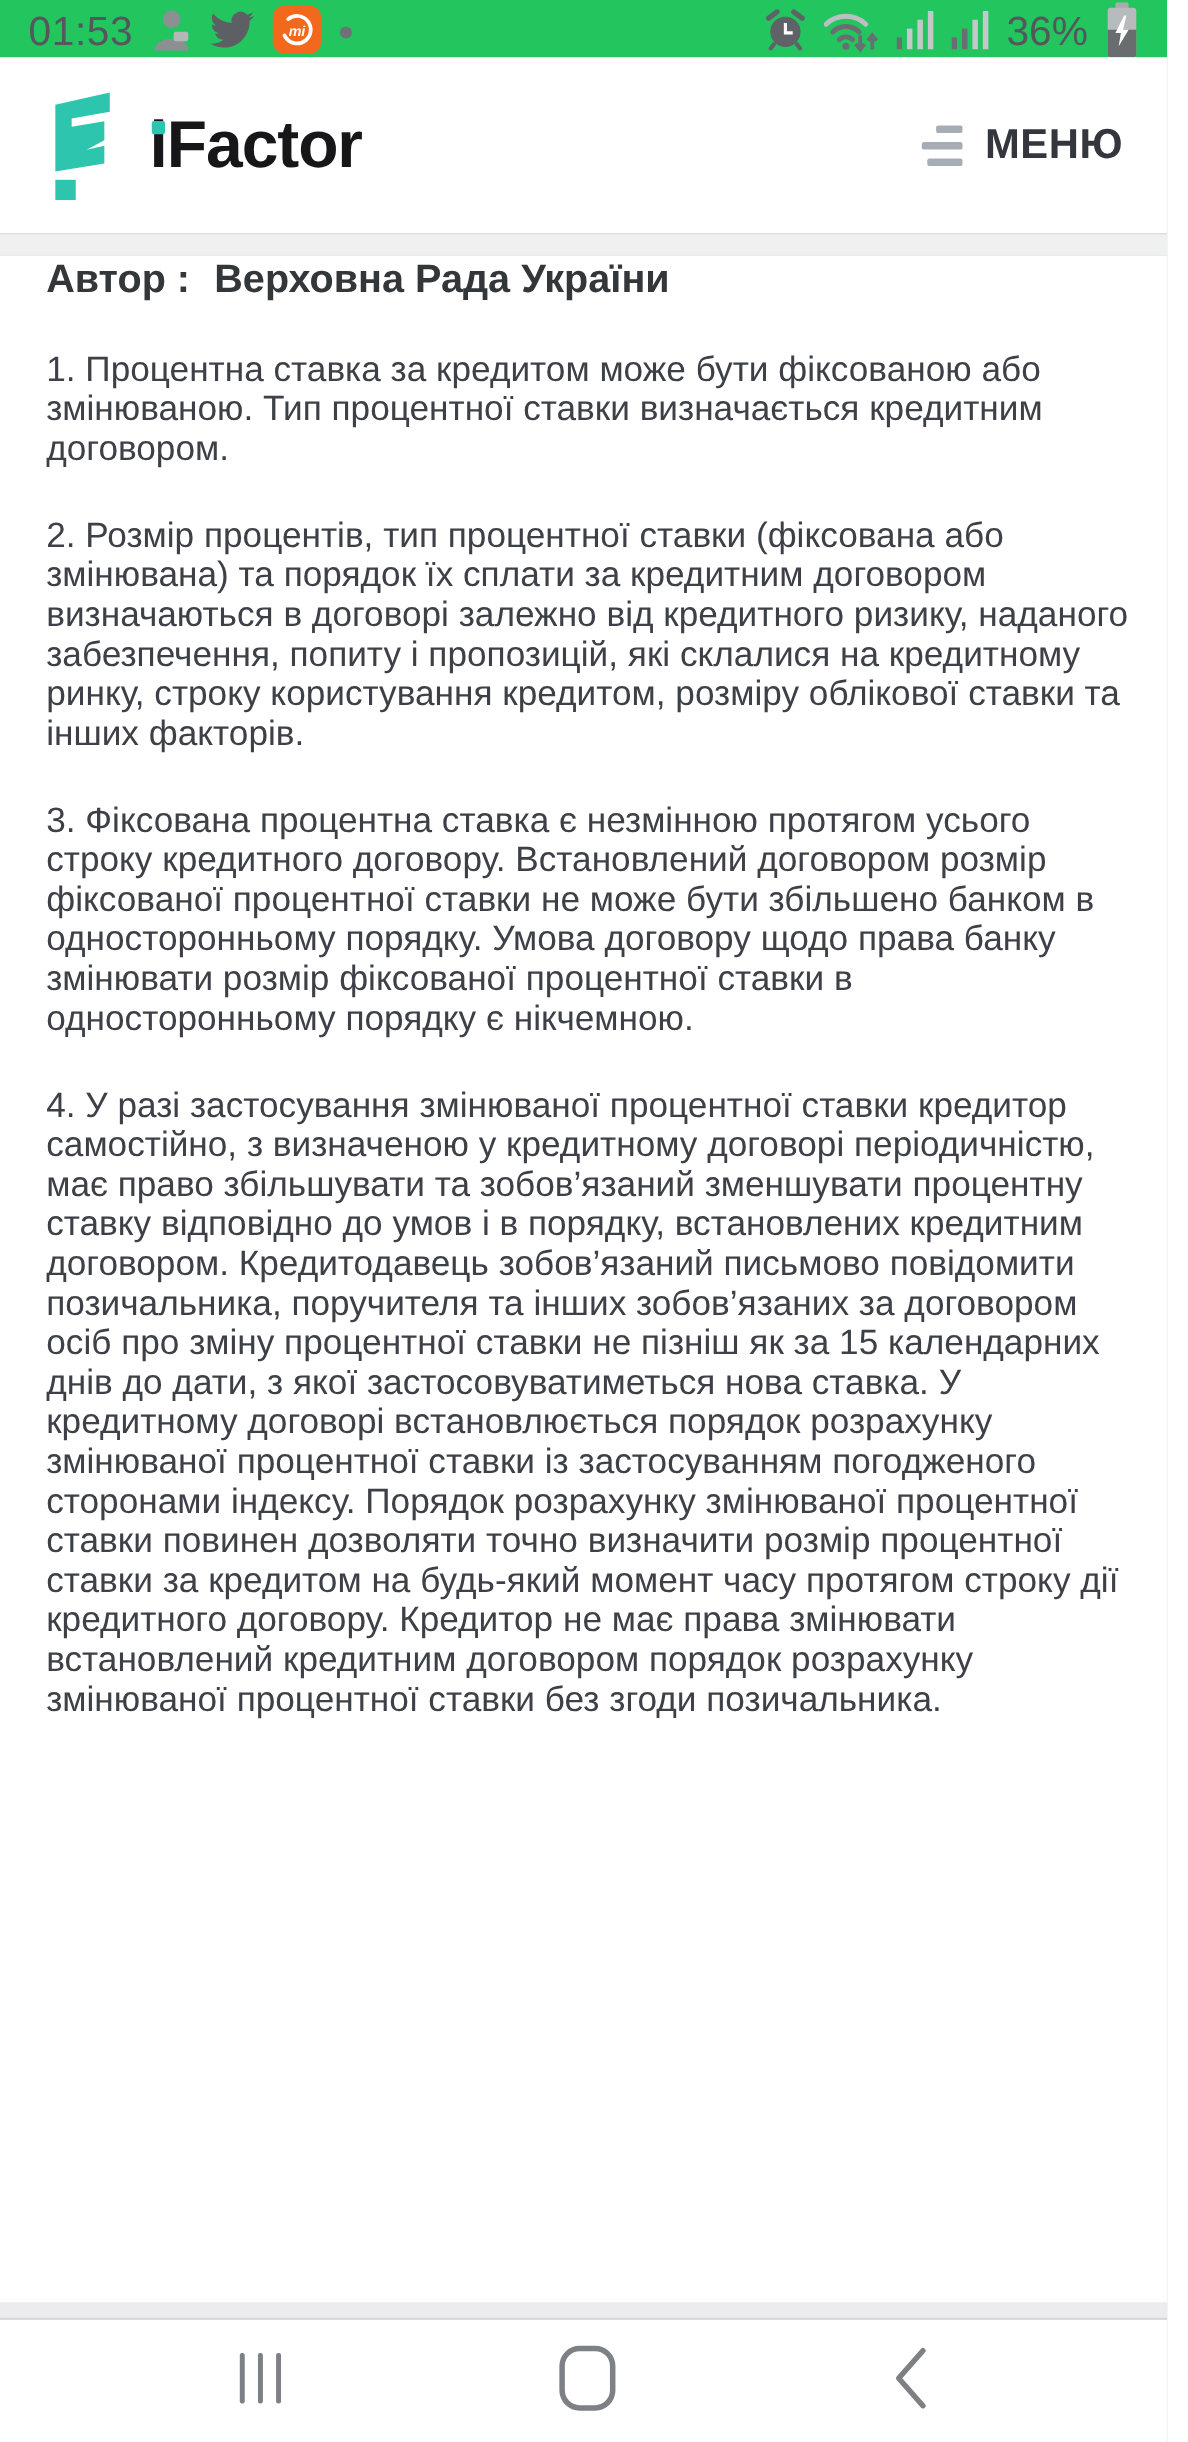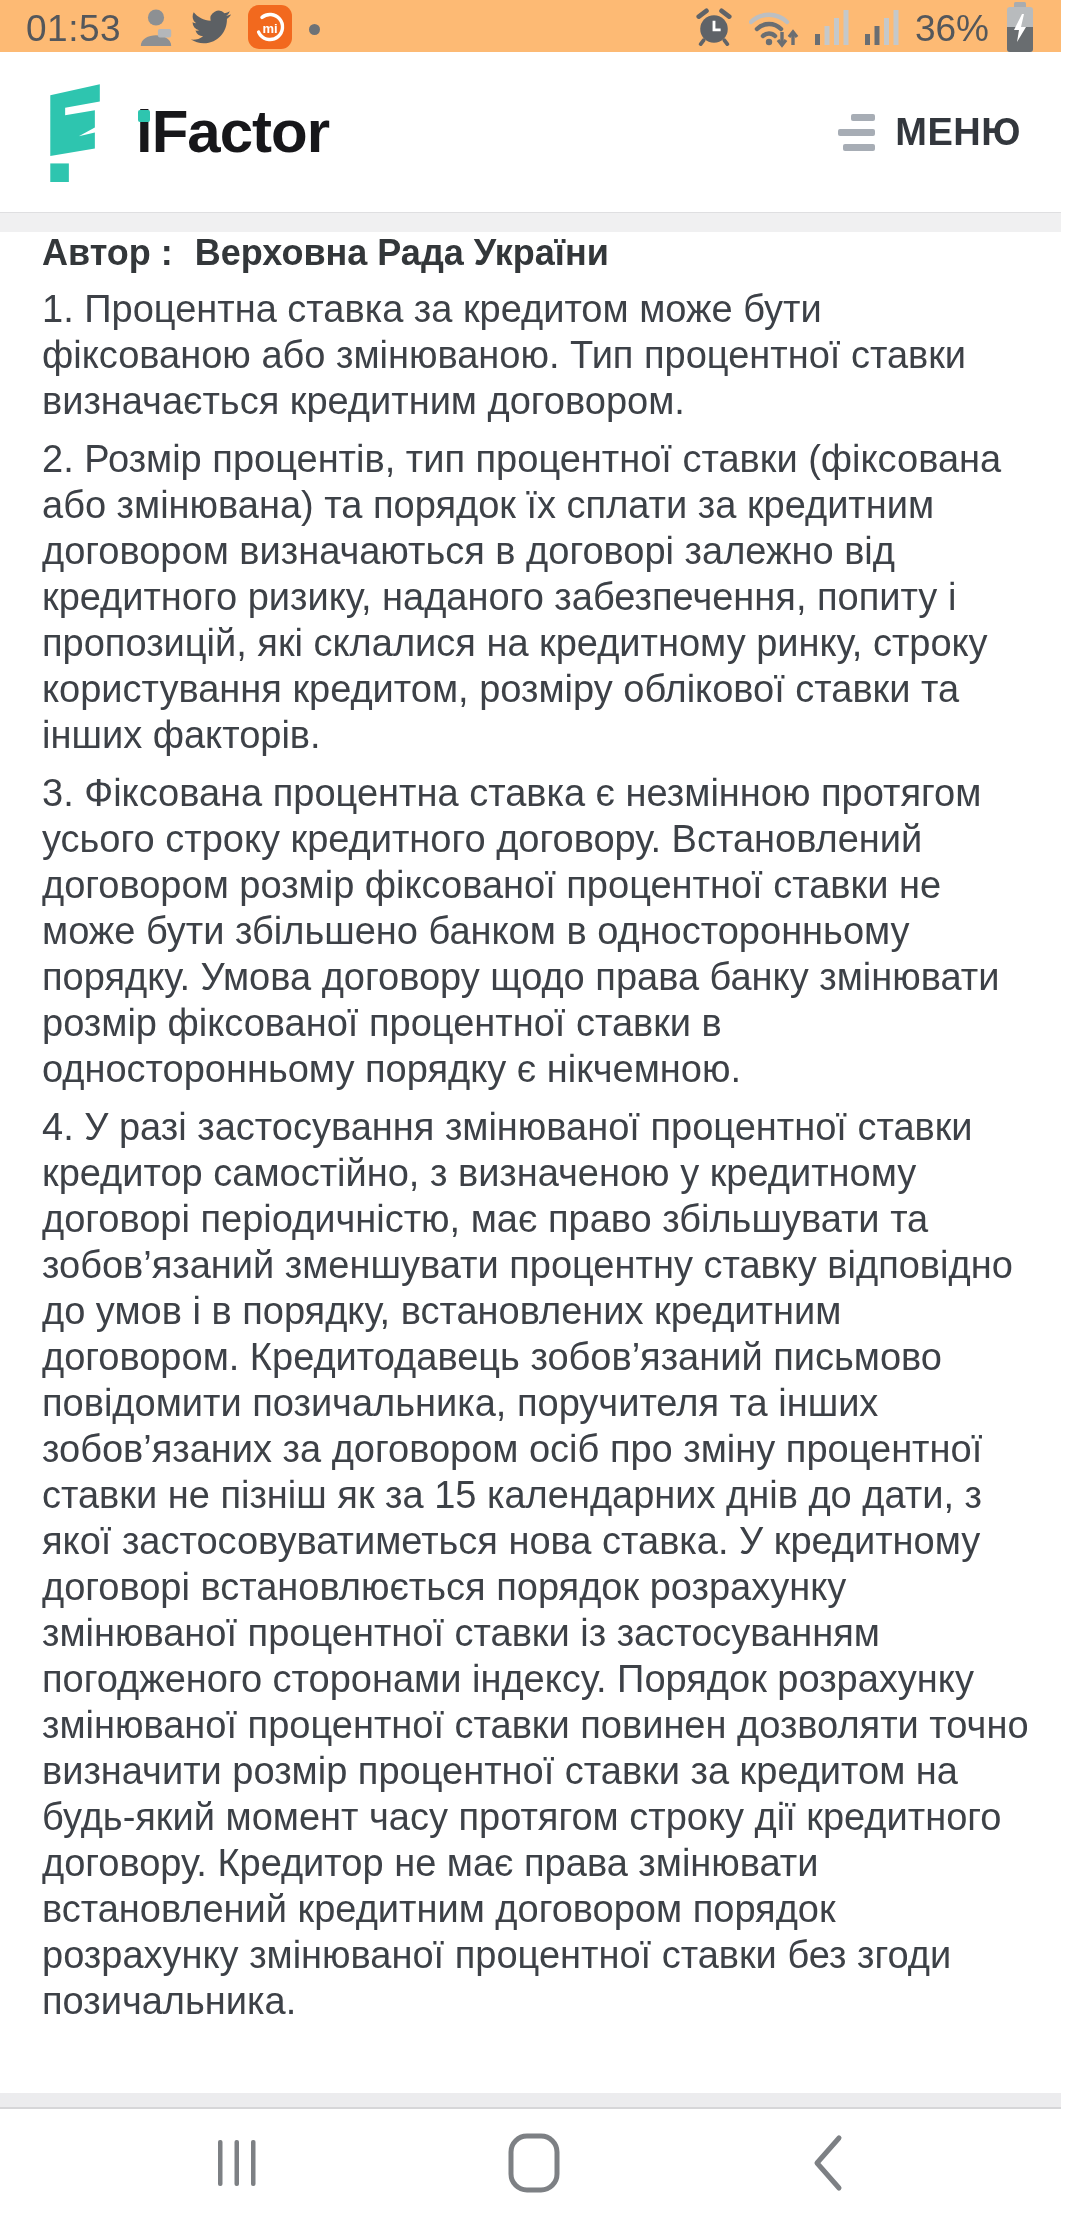--- a/index.html
+++ b/index.html
@@ -1,36 +1,36 @@
 <!DOCTYPE html>
 <html><head>
 <meta charset="utf-8">
 <style>
   html, body { margin: 0; padding: 0; background: #ffffff; }
   .screen {
     position: relative;
     width: 1061px;
     height: 2220px;
-    background: #fdba74;
+    background: #22c55e;
     font-family: "Liberation Sans", sans-serif;
     overflow: hidden;
   }
 
   
   .status-bar {
     position: absolute; top: 0; left: 0; right: 0; height: 52px;
     display: flex; align-items: center; justify-content: space-between;
     padding: 6px 26px 0 26px; box-sizing: border-box;
     color: #54575b;
   }
   .sb-left, .sb-right { display: flex; align-items: center; gap: 16px; }
   .sb-time { font-size: 37px; letter-spacing: 0.5px; }
   .sb-pct { font-size: 37px; }
   .more-dot { width: 11px; height: 11px; border-radius: 50%; background: #6e7276; display: inline-block; }
-  .mi-badge { display: inline-block; }
+  .mi-badge { display: inline-block; font-style: italic; }
 
   
   .header {
     position: absolute; top: 52px; left: 0; right: 0; height: 160px;
     display: flex; align-items: center; justify-content: space-between;
     padding: 0 40px; box-sizing: border-box; background: #ffffff; gap: 24px;
   }
   .logo { display: flex; align-items: center; gap: 16px; }
   .wordmark {
     position: relative; font-size: 60px; font-weight: 600; color: #17171a;
@@ -63,21 +63,21 @@
     position: absolute; left: 0; right: 0; bottom: 0; height: 14px;
     background: #ececee; z-index: 0;
   }
   .article {
     position: relative; z-index: 1;
     padding: 0 42px 0 42px;
     color: #3d4147;
   }
   .author-line { font-size: 36px; font-weight: 600; color: #33373a; line-height: 42px; }
   .author-name { margin-left: 22px; }
-  .article p { margin: 12px 0 0 0; font-size: 38px; line-height: 46px; color: #3d4147; }
+  .article p { margin: 43px 0 0 0; font-size: 32px; line-height: 36px; color: #3d4147; }
 
   
   .nav-bar {
     position: absolute; left: 0; right: 0; top: 2107px; height: 113px;
     background: #ffffff; border-top: 2px solid #d6d6d8; box-sizing: border-box;
     display: flex; align-items: center; justify-content: space-between;
     padding: 0 215px;
   }
   .nav-btn { display: flex; align-items: center; justify-content: center; cursor: pointer; }
 </style>

